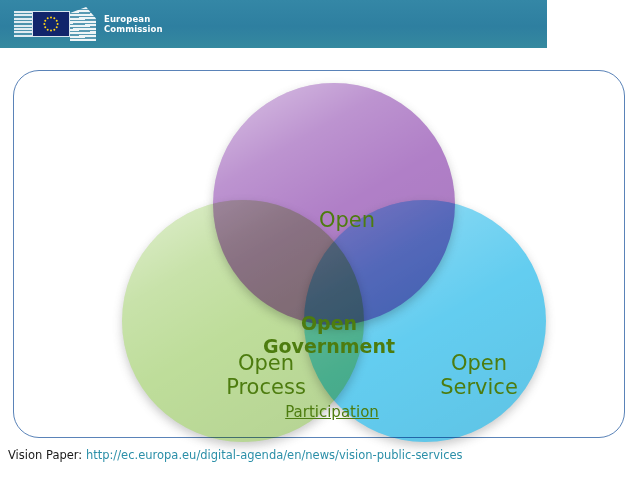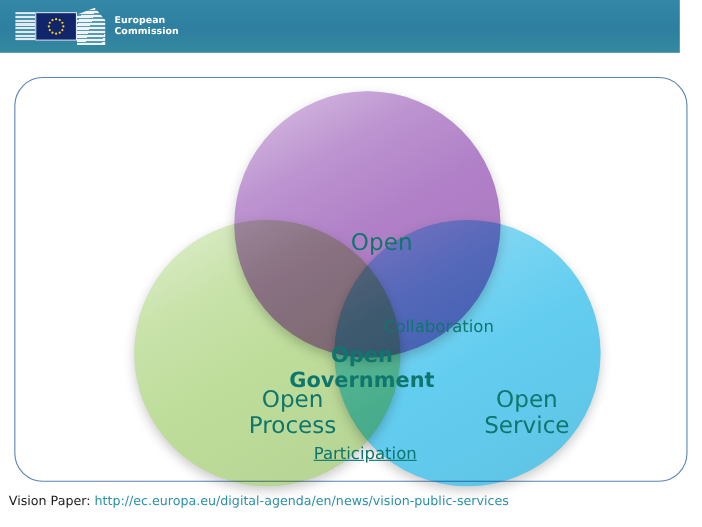--- a/index.html
+++ b/index.html
@@ -12,21 +12,21 @@
     height: 479px;
     overflow: hidden;
     font-family: "DejaVu Sans", sans-serif;
     position: relative;
   }
 
   
   #header-bar {
     position: absolute;
     left: 0; top: 0;
-    width: 618px; height: 48px;
+    width: 547px; height: 48px;
     background: linear-gradient(180deg, #3487a6 0%, #2e7fa0 55%, #35899f 100%);
     text-decoration: underline;
   }
   #eu-logo {
     position: absolute;
     left: 14px; top: 7px;
     width: 128px; height: 34px;
     display: flex;
     align-items: center;
   }
@@ -146,21 +146,21 @@
     background: #bedd9a;
   }
   #circle-service {
     left: 194px; top: 128px;
     width: 242px; height: 242px;
     background: #63cdf0;
   }
 
   .venn-label {
     position: absolute;
-    color: #0f766e;
+    color: #4d7c0f;
     text-align: center;
     line-height: 1.16;
     white-space: nowrap;
     z-index: 20;
   }
   #label-open-data {
     left: 177px; top: 136px;
     width: 120px;
     font-size: 21px;
   }
@@ -310,21 +310,20 @@
   <div class="venn-label" id="label-open-service">
     <div>Open</div>
     <div>Service</div>
   </div>
 
   <div class="venn-label" id="label-open-government">
     <div>Open</div>
     <div>Government</div>
   </div>
 
-  <div class="venn-label" id="label-collaboration">Collaboration</div>
   <div class="venn-label" id="label-participation">Participation</div>
 </div>
 
 <div id="footer">
   <div id="footer-text">
     <span>Vision Paper:</span>
     <span id="footer-url">http://ec.europa.eu/digital-agenda/en/news/vision-public-services</span>
   </div>
 </div>
 

